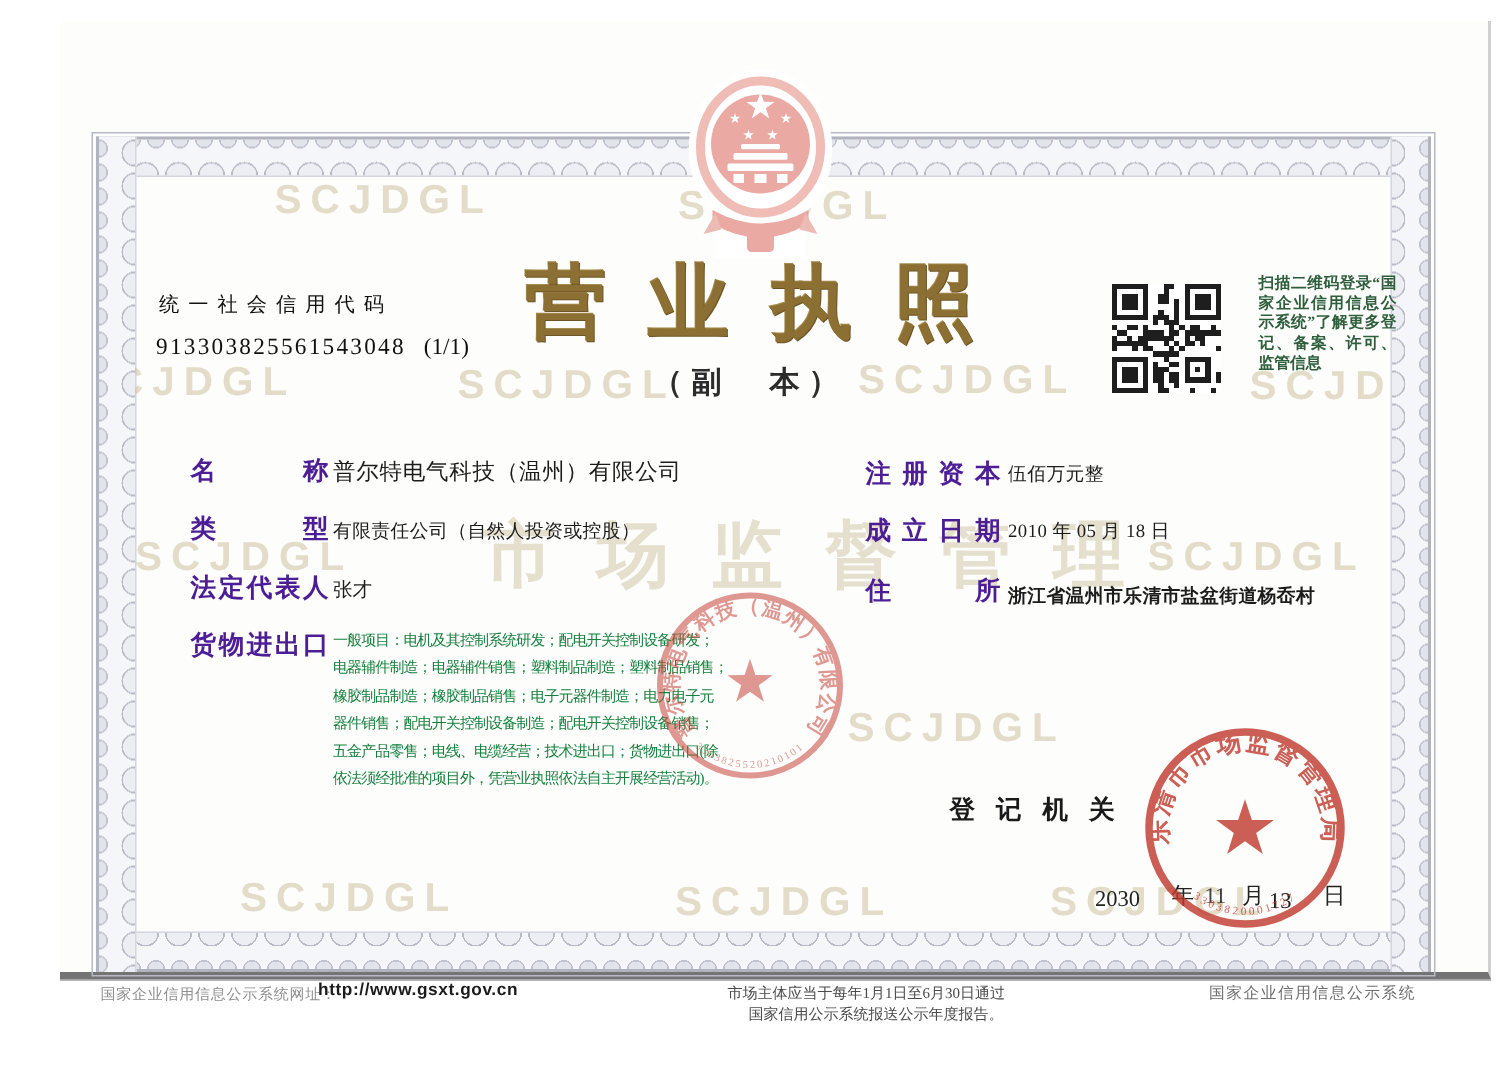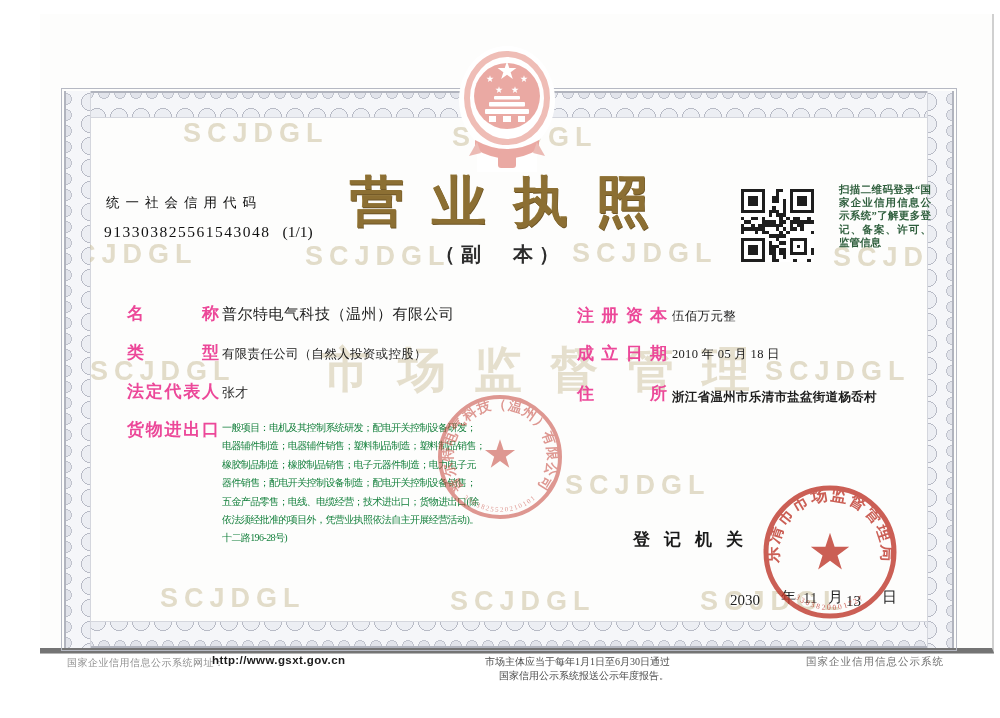--- a/index.html
+++ b/index.html
@@ -57,21 +57,21 @@
       font-size:54px;font-weight:bold;color:#8c6f33;letter-spacing:28px;text-indent:28px;
       text-shadow:0.6px 0.6px 0 #6e5526, -0.5px -0.5px 0 #a58b4d;}
   .license-subtitle{position:absolute;left:0;top:241px;width:1000px;text-align:center;z-index:4;
       font-size:20px;color:#2c2c2c;letter-spacing:6px;font-weight:bold;}
   .qr{position:absolute;left:741px;top:189px;width:73px;height:73px;z-index:4;background:#fff;}
   .qr-caption{position:absolute;left:839px;top:183px;width:92px;z-index:4;
       font-size:10.5px;line-height:13.2px;color:#2e5e3c;text-align:justify;font-weight:bold;}
 
   
   .flabel{position:absolute;z-index:4;font-family:Liberation Mono, monospace;font-weight:bold;
-      font-size:17px;color:#ec4899;width:92px;text-align:justify;text-align-last:justify;}
+      font-size:17px;color:#4c1d95;width:92px;text-align:justify;text-align-last:justify;}
   .flabel-r{width:90px;}
   .fvalue{position:absolute;z-index:4;color:#1c1c1c;white-space:nowrap;}
   .v-name{font-size:15px;letter-spacing:0.5px;}
   .v-sm{font-size:12.5px;letter-spacing:0.3px;}
   .scope-lines{position:absolute;left:222px;top:419px;z-index:4;}
   .scope-line{font-size:10px;letter-spacing:-0.6px;line-height:18.4px;color:#15803d;white-space:nowrap;}
 
   
   .registrar{position:absolute;left:633px;top:528px;z-index:4;font-family:"Liberation Sans",sans-serif;
       font-weight:bold;font-size:17px;letter-spacing:14px;color:#1a1a1a;}
@@ -282,21 +282,20 @@
 <div class="fvalue" style="left:222px;top:384px;font-size:13px">张才</div>
 
 <div class="flabel" style="left:127px;top:418px">货物进出口</div>
 <div class="scope-lines">
   <div class="scope-line">一般项目：电机及其控制系统研发；配电开关控制设备研发；</div>
   <div class="scope-line">电器辅件制造；电器辅件销售；塑料制品制造；塑料制品销售；</div>
   <div class="scope-line">橡胶制品制造；橡胶制品销售；电子元器件制造；电力电子元</div>
   <div class="scope-line">器件销售；配电开关控制设备制造；配电开关控制设备销售；</div>
   <div class="scope-line">五金产品零售；电线、电缆经营；技术进出口；货物进出口(除</div>
   <div class="scope-line">依法须经批准的项目外，凭营业执照依法自主开展经营活动)。</div>
-  <div class="scope-line">十二路196-28号)</div>
 </div>
 
 <div class="flabel flabel-r" style="left:577px;top:304px">注册资本</div>
 <div class="fvalue v-sm" style="left:672px;top:308px">伍佰万元整</div>
 
 <div class="flabel flabel-r" style="left:577px;top:342px">成立日期</div>
 <div class="fvalue v-sm" style="left:672px;top:346px">2010 年 05 月 18 日</div>
 
 <div class="flabel flabel-r" style="left:577px;top:382px">住所</div>
 <div class="fvalue v-sm" style="left:672px;top:389px;font-weight:bold">浙江省温州市乐清市盐盆街道杨岙村</div>

